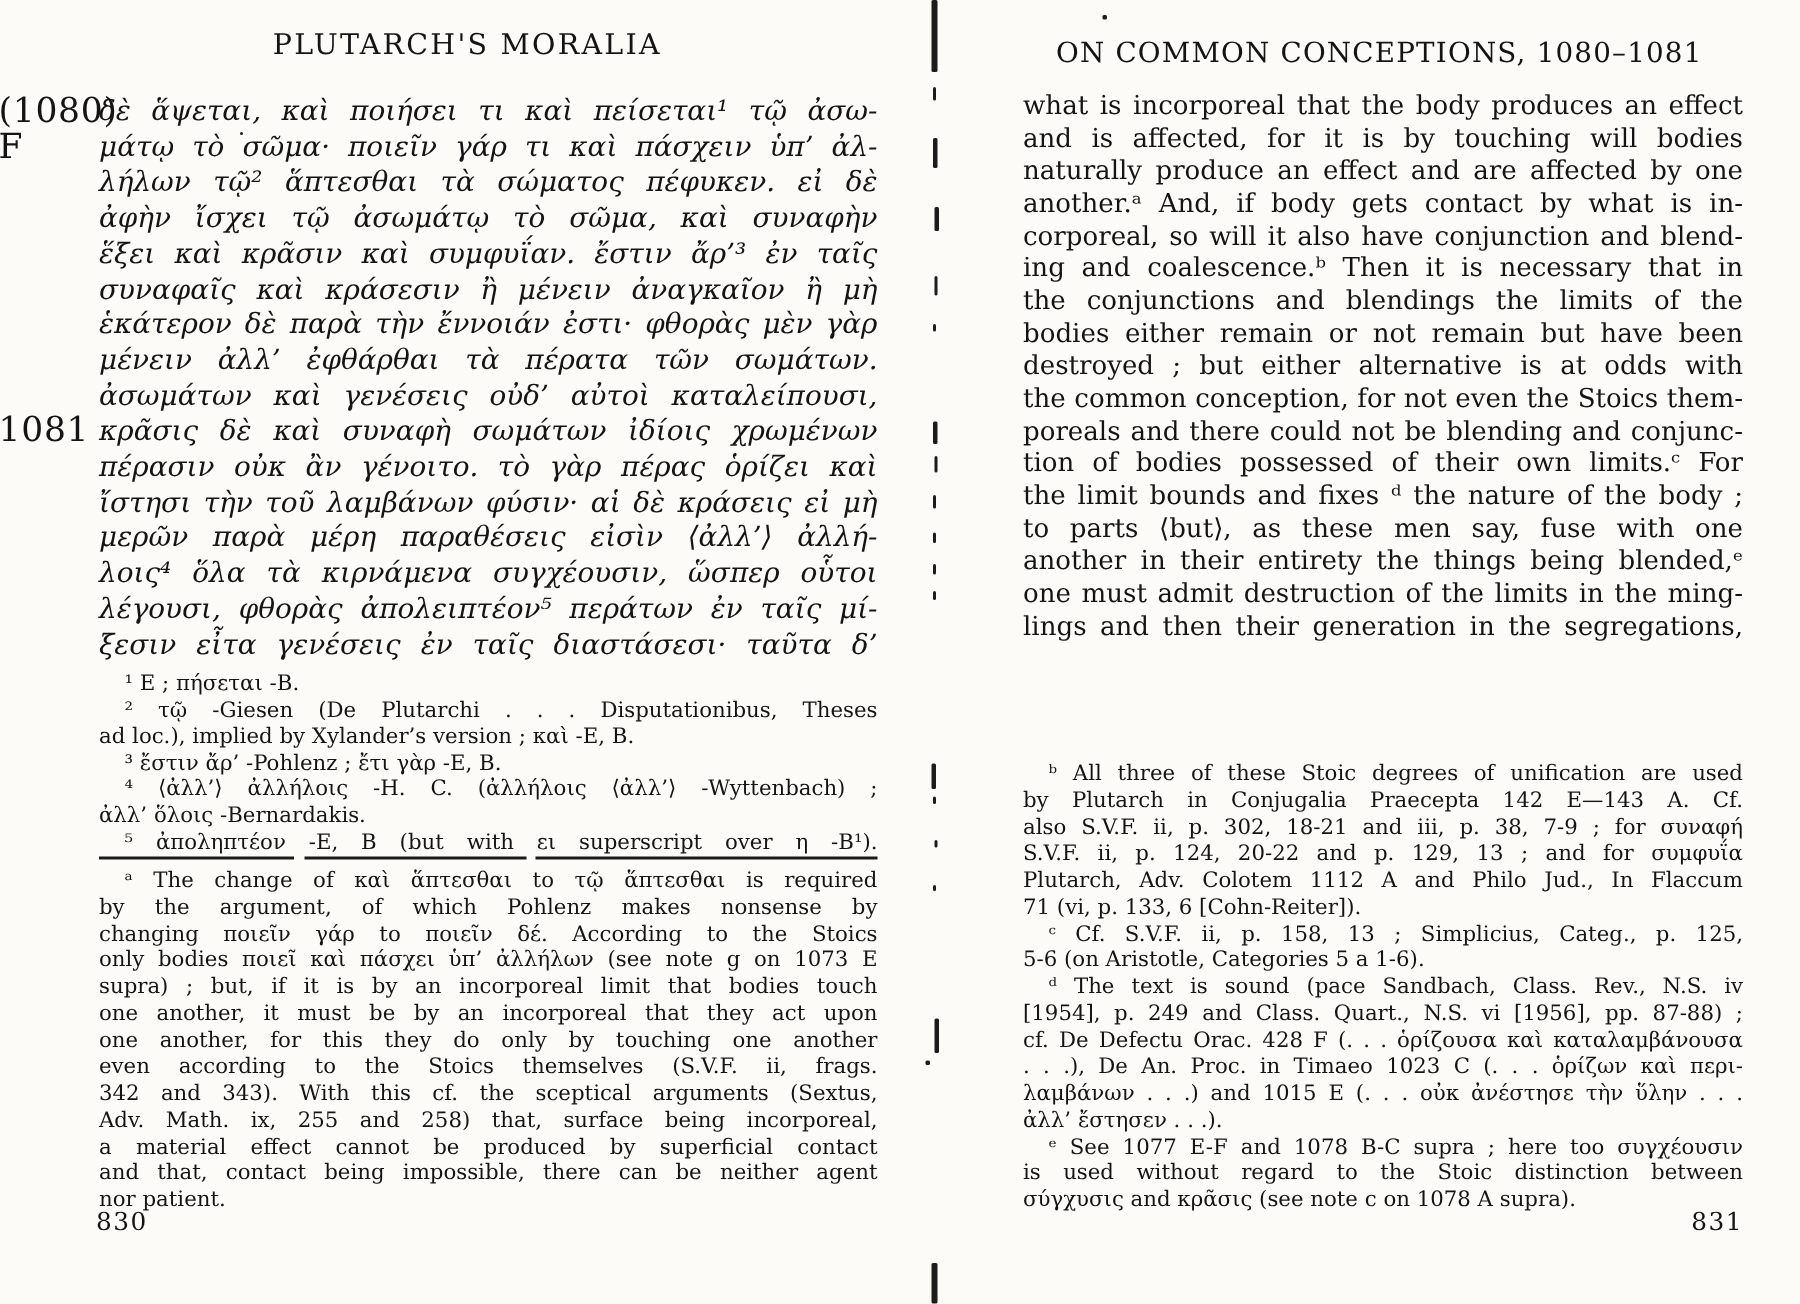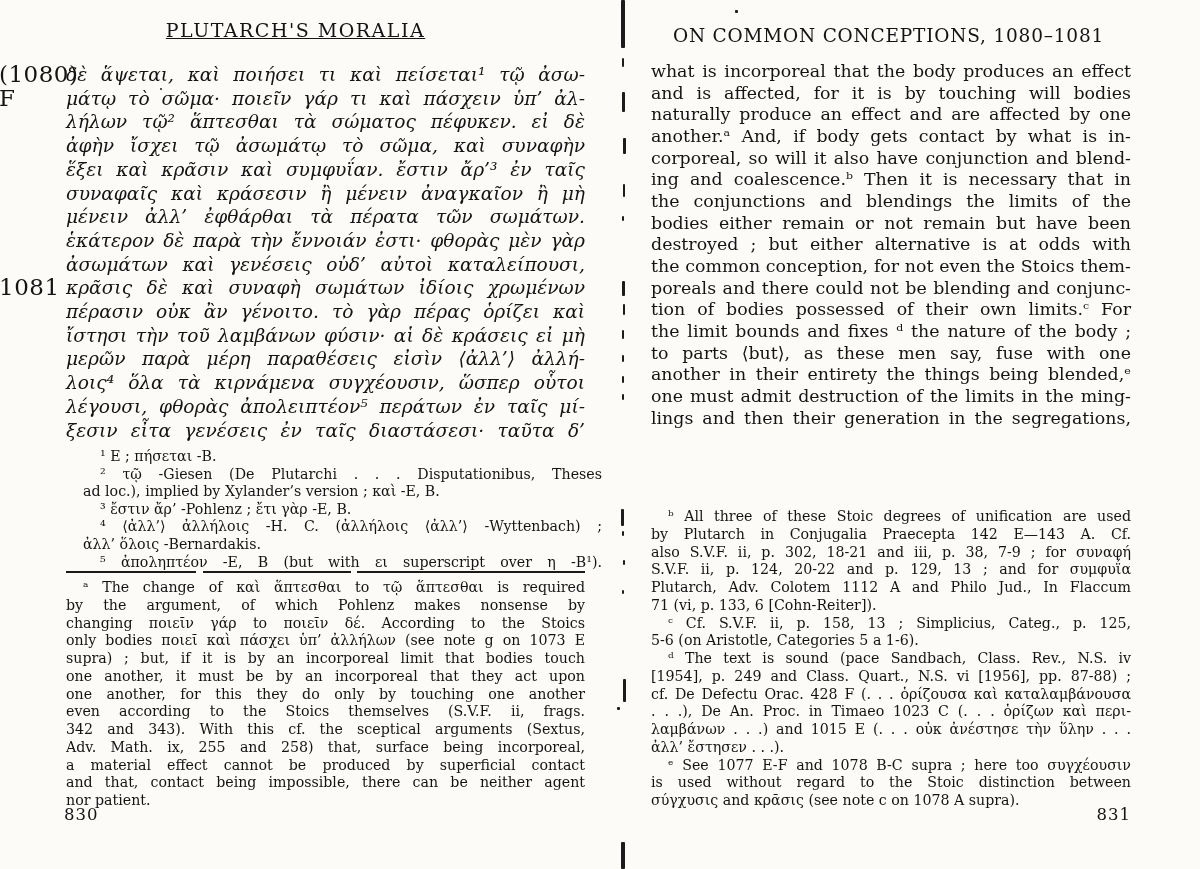--- a/index.html
+++ b/index.html
@@ -5,43 +5,43 @@
   * { margin:0; padding:0; box-sizing:border-box; }
   html,body { width:1200px; height:869px; }
   body {
     font-family: "DejaVu Serif", "Liberation Serif", serif;
     background:#fcfbf8; color:#141414; overflow:hidden;
     -webkit-font-smoothing:antialiased;
   }
   .scan { position:relative; width:1200px; height:869px; }
   .page { position:absolute; top:0; height:869px; }
   .page.left  { left:0;   width:600px; }
-  .page.right { left:589px; width:580px; }
+  .page.right { left:620px; width:580px; }
 
   .running-head {
     position:absolute; text-align:center; font-size:19px;
     letter-spacing:1.5px; white-space:nowrap; font-weight:500;
   }
-  .page.left  .running-head { top:19px; left:36px; width:519px;text-decoration:underline; }
+  .page.left  .running-head { top:19px; left:52px; width:519px; }
   .page.right .running-head { top:25px; left:62px; width:475px; font-size:18.5px; letter-spacing:0.8px; }
 
   .tblock { position:absolute; }
   .line { text-align:justify; text-align-last:justify; position:relative; white-space:normal; }
   .line.end { text-align-last:left; }
   .line.indent { text-indent:17px; }
 
   
   .greek-block { top:63px; left:66px; width:519px; font-size:18.6px; line-height:23.7px; font-style:italic; }
   .margin-label {
     position:absolute; right:100%; margin-right:5px; width:62px;
     text-align:right; font-style:normal; font-size:23px; letter-spacing:0.5px;
   }
 
   
-  .apparatus { top:448px; left:66px; width:519px; font-size:14.2px; line-height:17.6px;margin-left:17px; }
+  .apparatus { top:448px; left:66px; width:519px; font-size:14.2px; line-height:17.6px; }
 
   
   .fn-rule { position:absolute; top:571px; left:66px; width:519px; height:2px; display:flex; }
   .fn-rule span { background:#1a1a1a; height:2px; display:block; }
   .fn-rule span:nth-child(1){ width:130px; margin-right:7px; }
   .fn-rule span:nth-child(2){ width:148px; margin-right:6px; height:1.6px; }
   .fn-rule span:nth-child(3){ width:228px; }
 
   .footnotes { font-size:14.2px; line-height:17.75px; }
   .page.left  .footnotes { top:579px; left:66px; width:519px; }
@@ -66,22 +66,22 @@
   <div class="page left">
     <div class="running-head">PLUTARCH'S MORALIA</div>
 
     <div class="tblock greek-block">
         <div class="line"><span class="margin-label">(1080)</span>δὲ ἅψεται, καὶ ποιήσει τι καὶ πείσεται¹ τῷ ἀσω-</div>
         <div class="line"><span class="margin-label">F</span>μάτῳ τὸ σῶμα· ποιεῖν γάρ τι καὶ πάσχειν ὑπ’ ἀλ-</div>
         <div class="line">λήλων τῷ² ἅπτεσθαι τὰ σώματος πέφυκεν. εἰ δὲ</div>
         <div class="line">ἀφὴν ἴσχει τῷ ἀσωμάτῳ τὸ σῶμα, καὶ συναφὴν</div>
         <div class="line">ἕξει καὶ κρᾶσιν καὶ συμφυΐαν. ἔστιν ἄρ’³ ἐν ταῖς</div>
         <div class="line">συναφαῖς καὶ κράσεσιν ἢ μένειν ἀναγκαῖον ἢ μὴ</div>
+        <div class="line">ἑκάτερον δὲ παρὰ τὴν ἔννοιάν ἐστι· φθορὰς μὲν γὰρ</div>
         <div class="line">μένειν ἀλλ’ ἐφθάρθαι τὰ πέρατα τῶν σωμάτων.</div>
-        <div class="line">ἑκάτερον δὲ παρὰ τὴν ἔννοιάν ἐστι· φθορὰς μὲν γὰρ</div>
         <div class="line">ἀσωμάτων καὶ γενέσεις οὐδ’ αὐτοὶ καταλείπουσι,</div>
         <div class="line"><span class="margin-label">1081</span>κρᾶσις δὲ καὶ συναφὴ σωμάτων ἰδίοις χρωμένων</div>
         <div class="line">πέρασιν οὐκ ἂν γένοιτο. τὸ γὰρ πέρας ὁρίζει καὶ</div>
         <div class="line">ἴστησι τὴν τοῦ λαμβάνων φύσιν· αἱ δὲ κράσεις εἰ μὴ</div>
         <div class="line">μερῶν παρὰ μέρη παραθέσεις εἰσὶν ⟨ἀλλ’⟩ ἀλλή-</div>
         <div class="line">λοις⁴ ὅλα τὰ κιρνάμενα συγχέουσιν, ὥσπερ οὗτοι</div>
         <div class="line">λέγουσι, φθορὰς ἀπολειπτέον⁵ περάτων ἐν ταῖς μί-</div>
         <div class="line">ξεσιν εἶτα γενέσεις ἐν ταῖς διαστάσεσι· ταῦτα δ’</div>
       </div>
 

